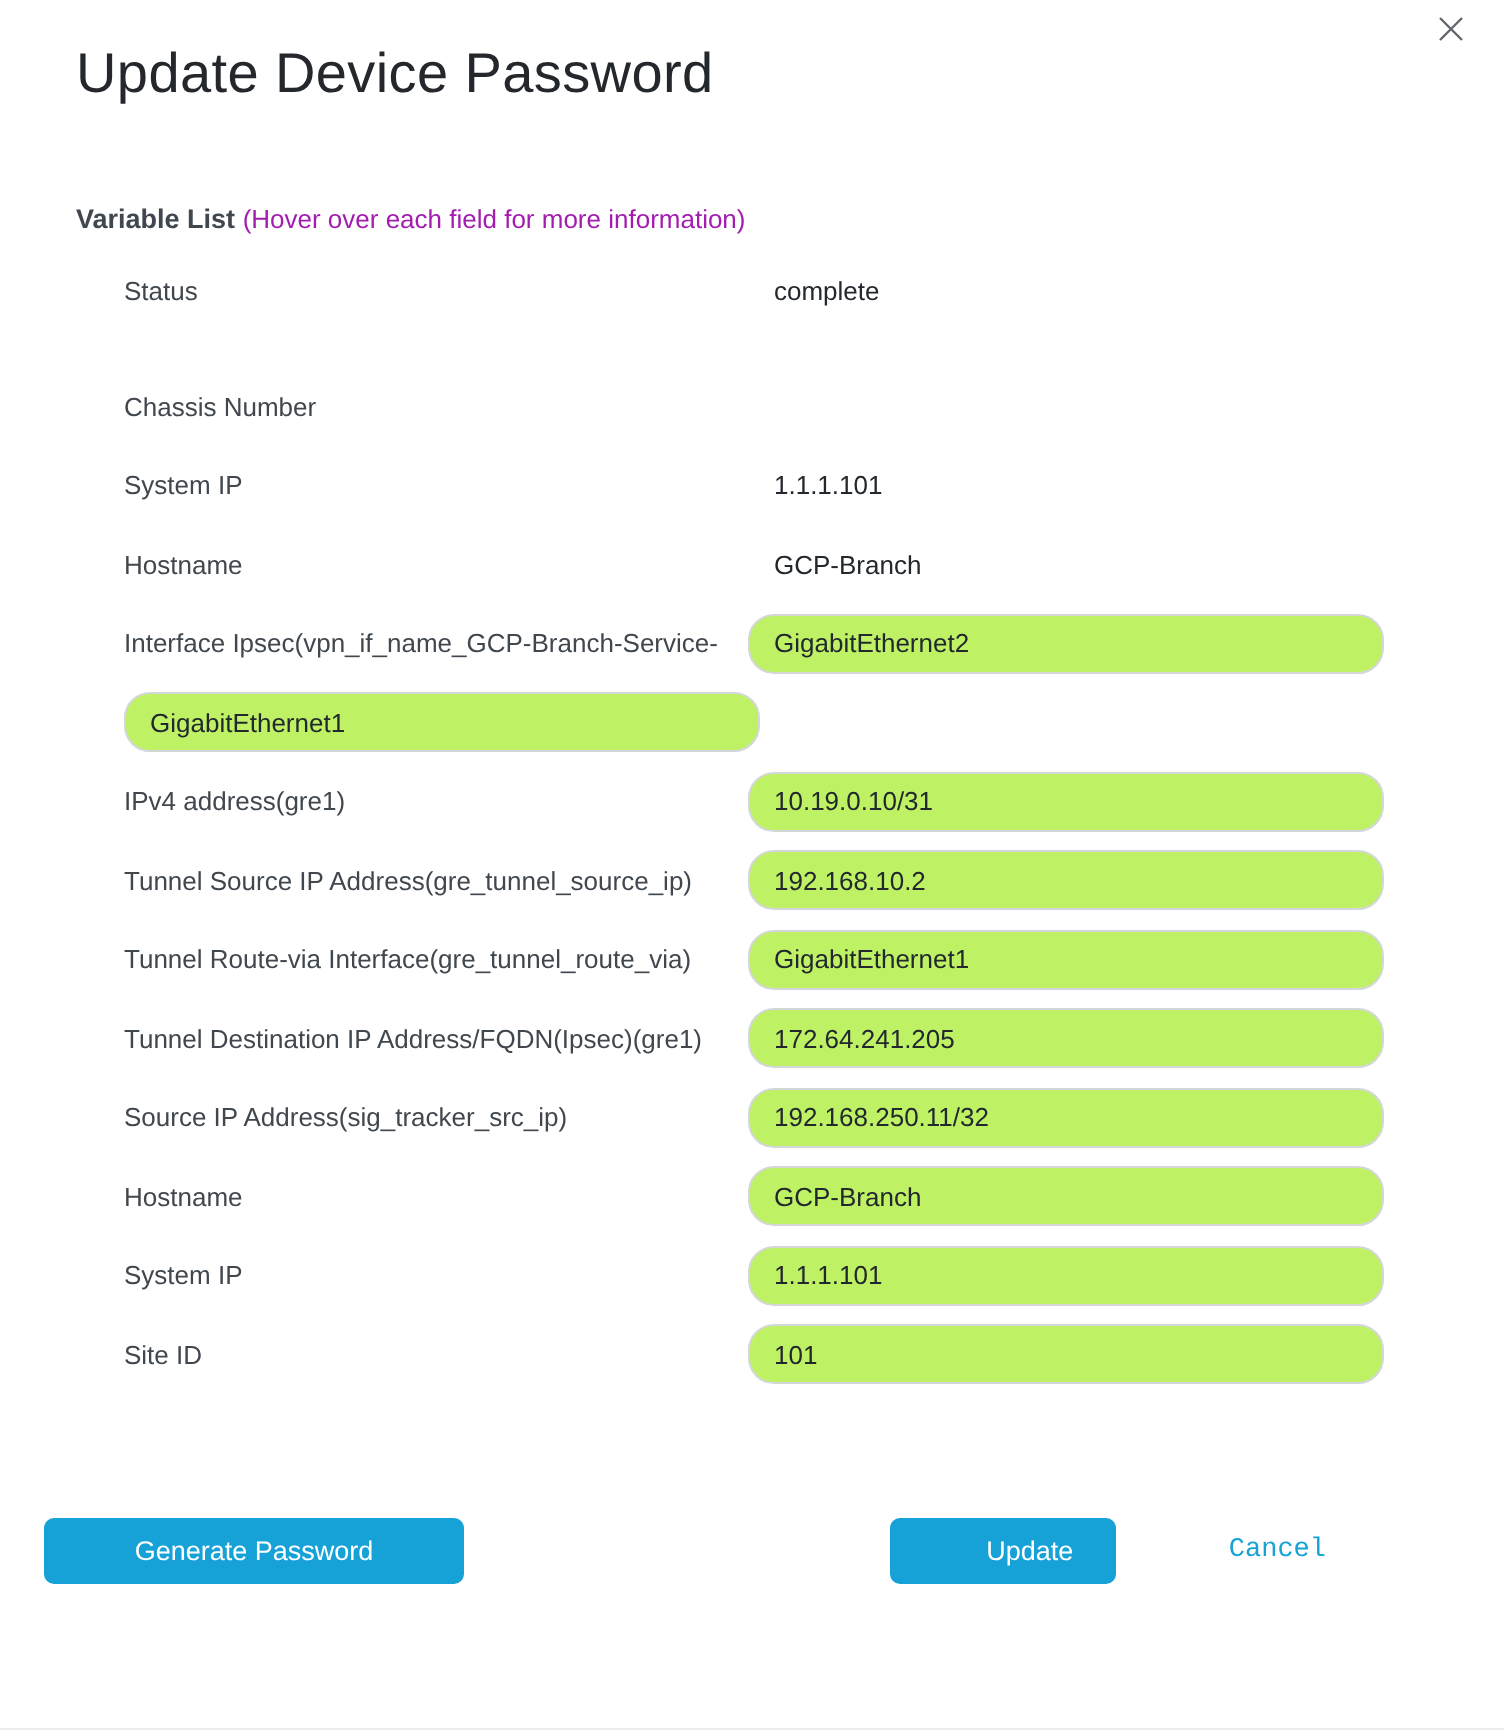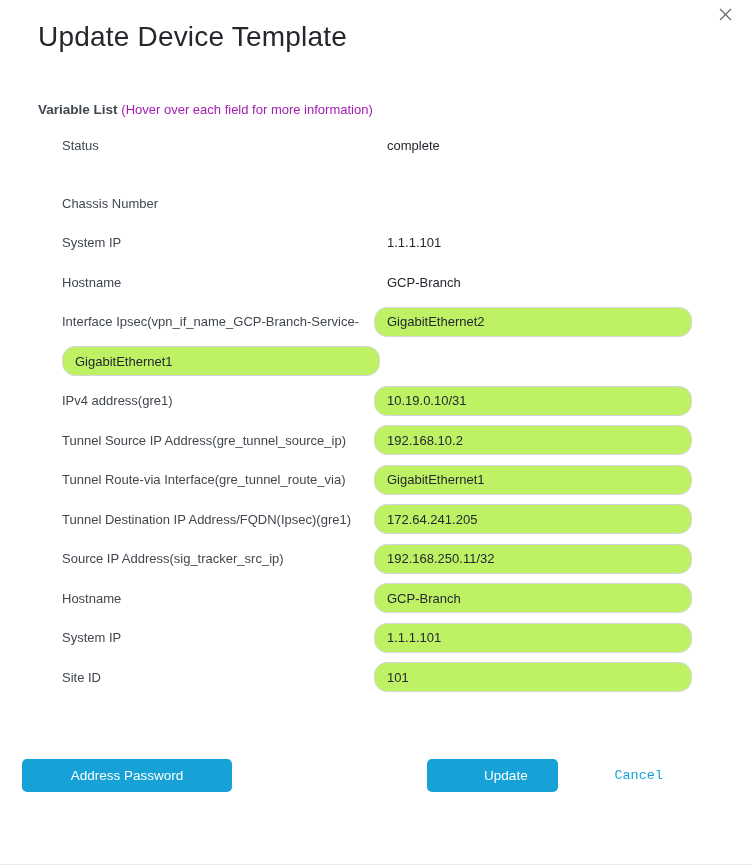--- a/index.html
+++ b/index.html
@@ -77,21 +77,21 @@
     border: none;
     border-radius: 5px;
     height: 33px;
     font-size: 13.5px;
     font-family: "Liberation Sans", sans-serif;
     color: #ffffff;
     background: #16a2d7;
     cursor: pointer;
   }
   .btn-generate { width: 210px; }
-  .btn-update { width: 131px; margin-left: auto; padding-left: 32px; }
+  .btn-update { width: 113px; margin-left: auto; padding-left: 32px; }
   .link-cancel {
     margin-left: 56px;
     margin-right: 89px;
     background: none; border: none;
     color: #16a2d7;
     font-size: 13.5px;
     font-family: Liberation Mono, monospace;
     cursor: pointer;
     padding: 0;
   }
@@ -100,21 +100,21 @@
 <body>
 
 <div class="dialog">
 
   <div class="close-btn">
     <svg width="13" height="13" viewBox="0 0 13 13">
       <path d="M1 1 L12 12 M12 1 L1 12" stroke="#61666a" stroke-width="1.2" fill="none"></path>
     </svg>
   </div>
 
-  <div class="dialog-title">Update Device Template</div>
+  <div class="dialog-title">Update Device Password</div>
 
   <div class="section-head">
     <span class="section-title">Variable List</span>
     <span class="section-hint">(Hover over each field for more information)</span>
   </div>
 
   <div class="rows">
 
     <div class="row">
       <div class="field-label">Status</div>
@@ -182,18 +182,18 @@
     </div>
 
     <div class="row">
       <div class="field-label">Site ID</div>
       <input class="var-input" type="text" value="101" style="">
     </div>
 
   </div>
 
   <div class="footer">
-    <button class="btn btn-generate">Address Password</button>
+    <button class="btn btn-generate">Generate Password</button>
     <button class="btn btn-update">Update</button>
     <button class="link-cancel">Cancel</button>
   </div>
 
 </div>
 
 </body></html>

